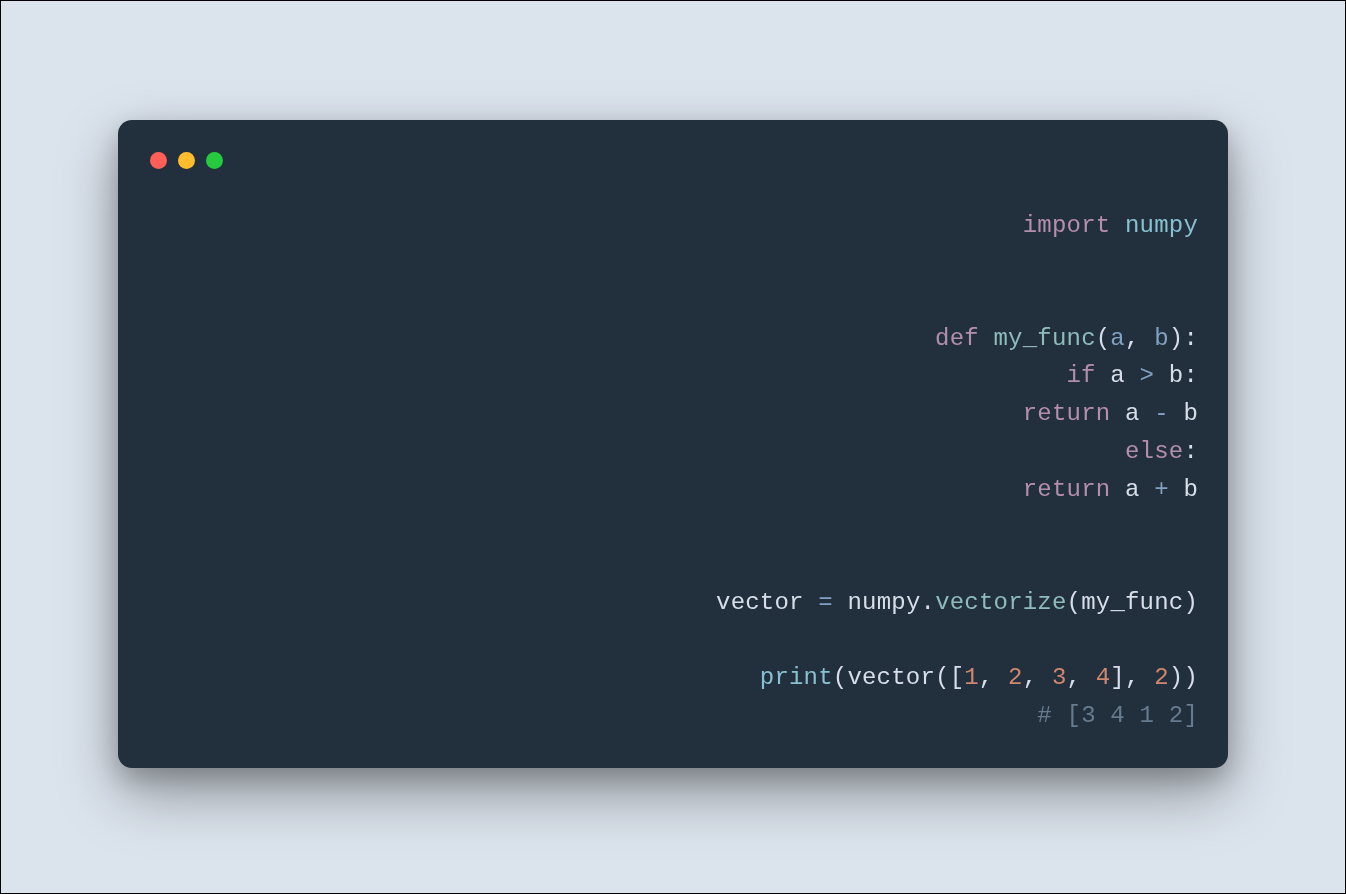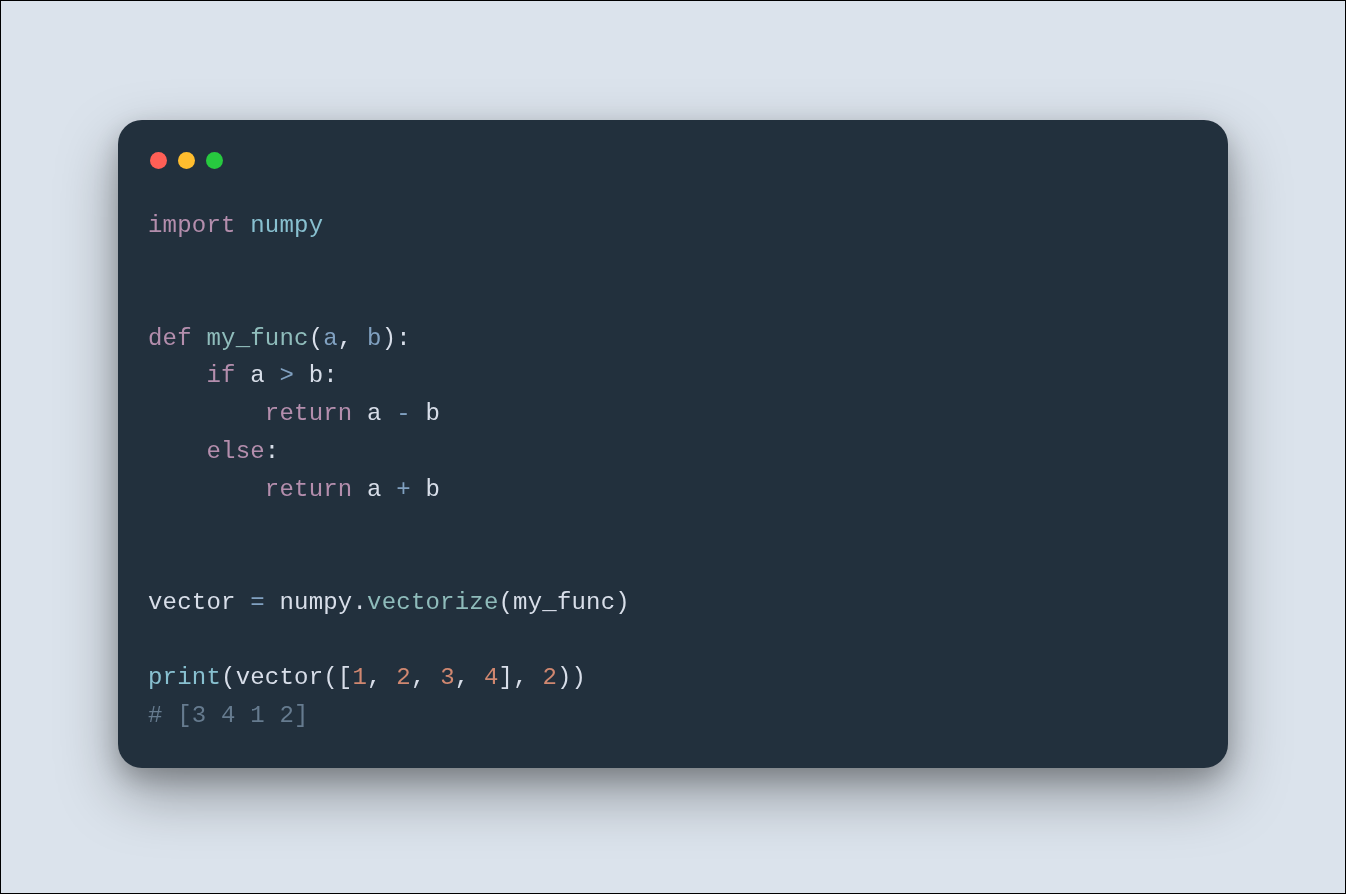--- a/index.html
+++ b/index.html
@@ -13,24 +13,25 @@
       background-color: #dbe3ec;
       border: 1px solid #000;
       display: flex;
       align-items: center;
       justify-content: center;
       font-family: "SF Mono", "Monaco", "Menlo", "Consolas", "Liberation Mono", "Courier New", monospace;
     }
     .code-window {
       width: 1110px;
       background-color: #22303d;
-      border-radius: 24px;
+      border-radius: 14px;
       box-shadow: 0 25px 60px rgba(0,0,0,0.35), 0 10px 25px rgba(0,0,0,0.2);
       padding: 26px 30px 34px 30px;
       margin-top: -6px;
+      text-align: right;
     }
     .window-controls {
       display: flex;
       gap: 11px;
       margin-bottom: 38px;
       margin-top: 6px;
       margin-left: 2px;
     }
     .control-dot {
       width: 17px;

